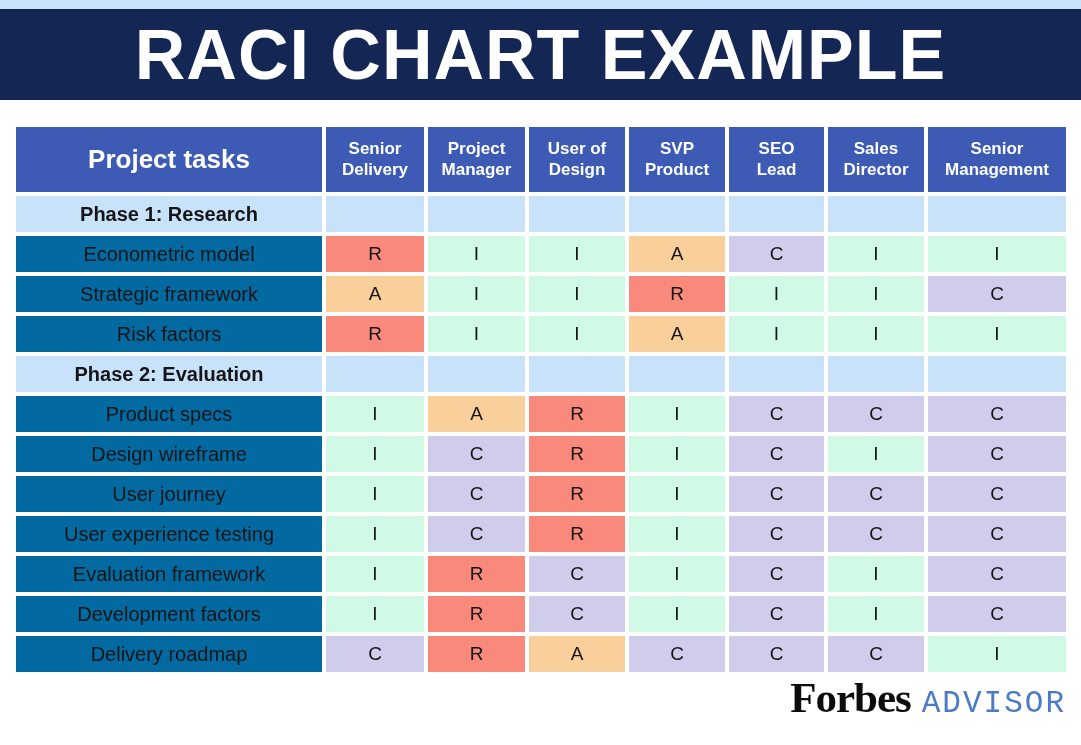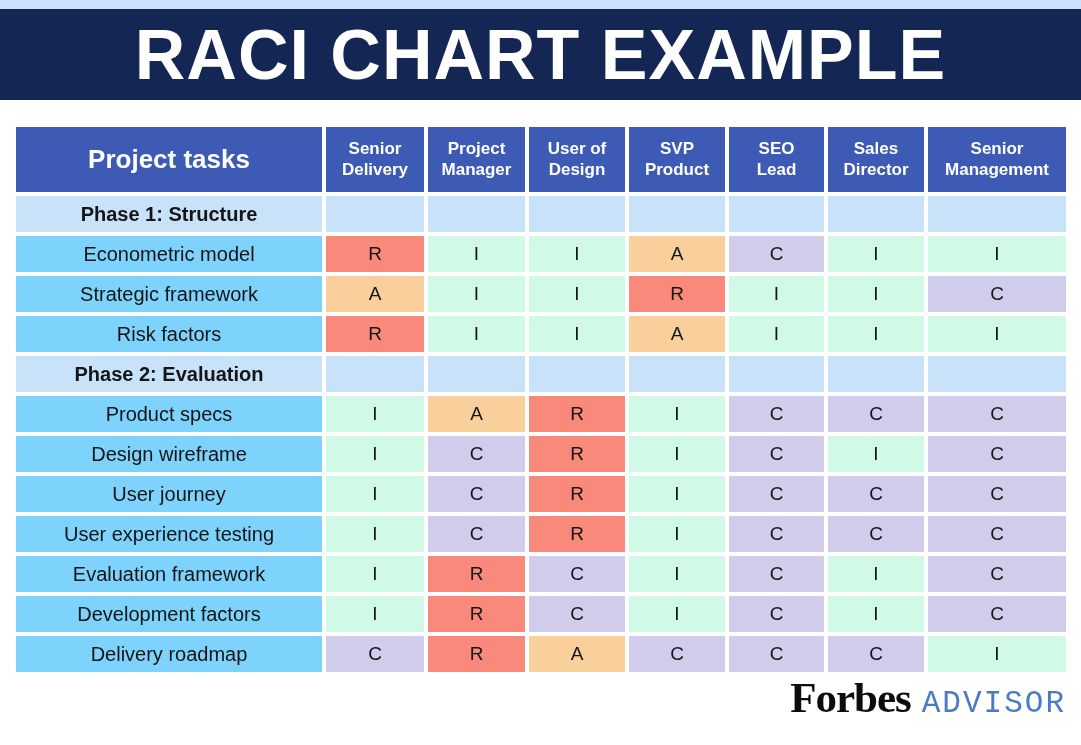--- a/index.html
+++ b/index.html
@@ -52,21 +52,21 @@
   .th-task { font-size: 26px; padding: 0; }
   .cell {
     display: flex; align-items: center; justify-content: center;
     text-align: center;
     color: #151515;
     font-size: 19px;
     font-weight: 500;
   }
   .phase { background: #c8e2fa; }
   .phase-label { font-size: 20px; font-weight: 600; }
-  .tasklabel { background: #7dd3fc; font-size: 20px; }
+  .tasklabel { background: #0369a1; font-size: 20px; }
   .footer {
     position: absolute; top: 673px; right: 15px;
     display: flex; align-items: baseline; gap: 11px;
   }
   .forbes {
     font-family: "Liberation Serif", serif;
     font-weight: 700;
     font-size: 43px;
     color: #0c0c0c;
     letter-spacing: -1px;
@@ -90,21 +90,21 @@
 
 <div class="raci-table" id="raci-table">
     <div class="th th-task">Project tasks</div>
     <div class="th">Senior Delivery</div>
     <div class="th">Project Manager</div>
     <div class="th">User of Design</div>
     <div class="th">SVP Product</div>
     <div class="th">SEO Lead</div>
     <div class="th">Sales Director</div>
     <div class="th">Senior Management</div>
-    <div class="cell phase phase-label">Phase 1: Structure</div>
+    <div class="cell phase phase-label">Phase 1: Research</div>
     <div class="cell phase"></div>
     <div class="cell phase"></div>
     <div class="cell phase"></div>
     <div class="cell phase"></div>
     <div class="cell phase"></div>
     <div class="cell phase"></div>
     <div class="cell phase"></div>
     <div class="cell tasklabel">Econometric model</div>
     <div class="cell raci-cell" style="background: rgb(248, 137, 123);">R</div>
     <div class="cell raci-cell" style="background: rgb(208, 250, 230);">I</div>

